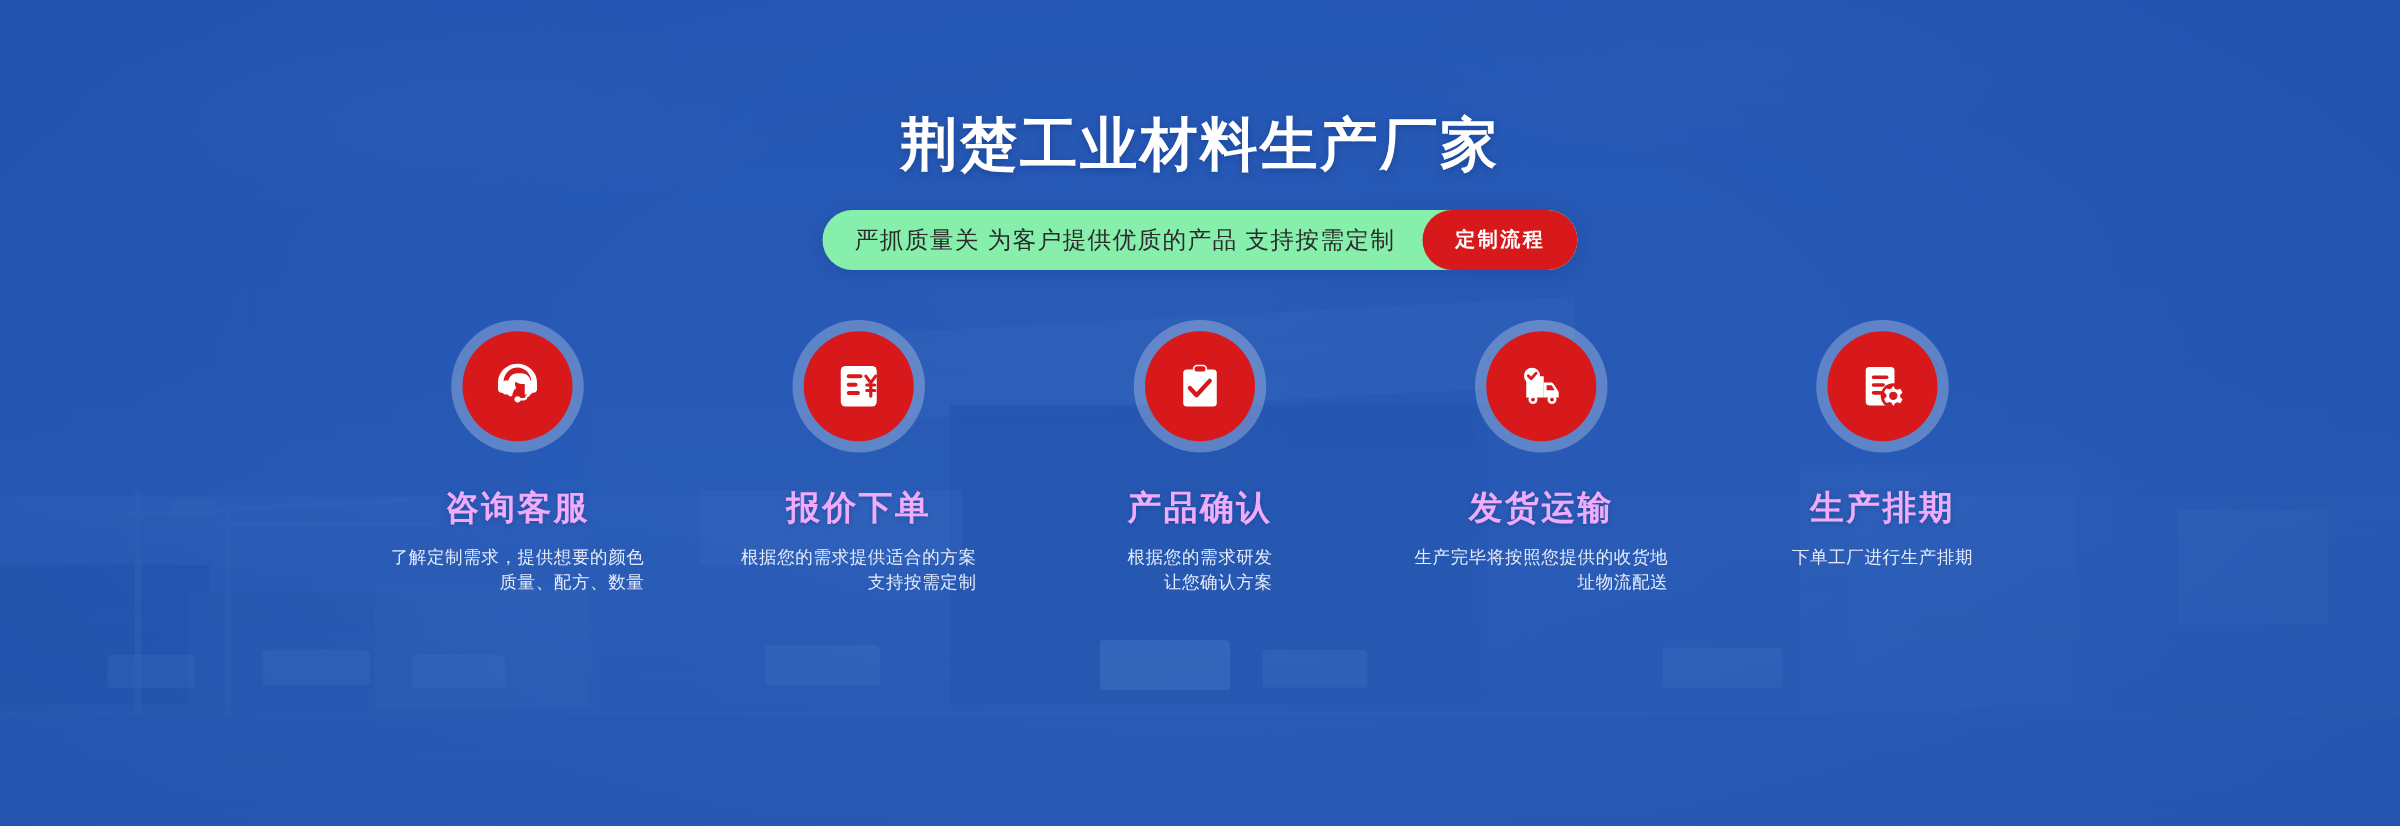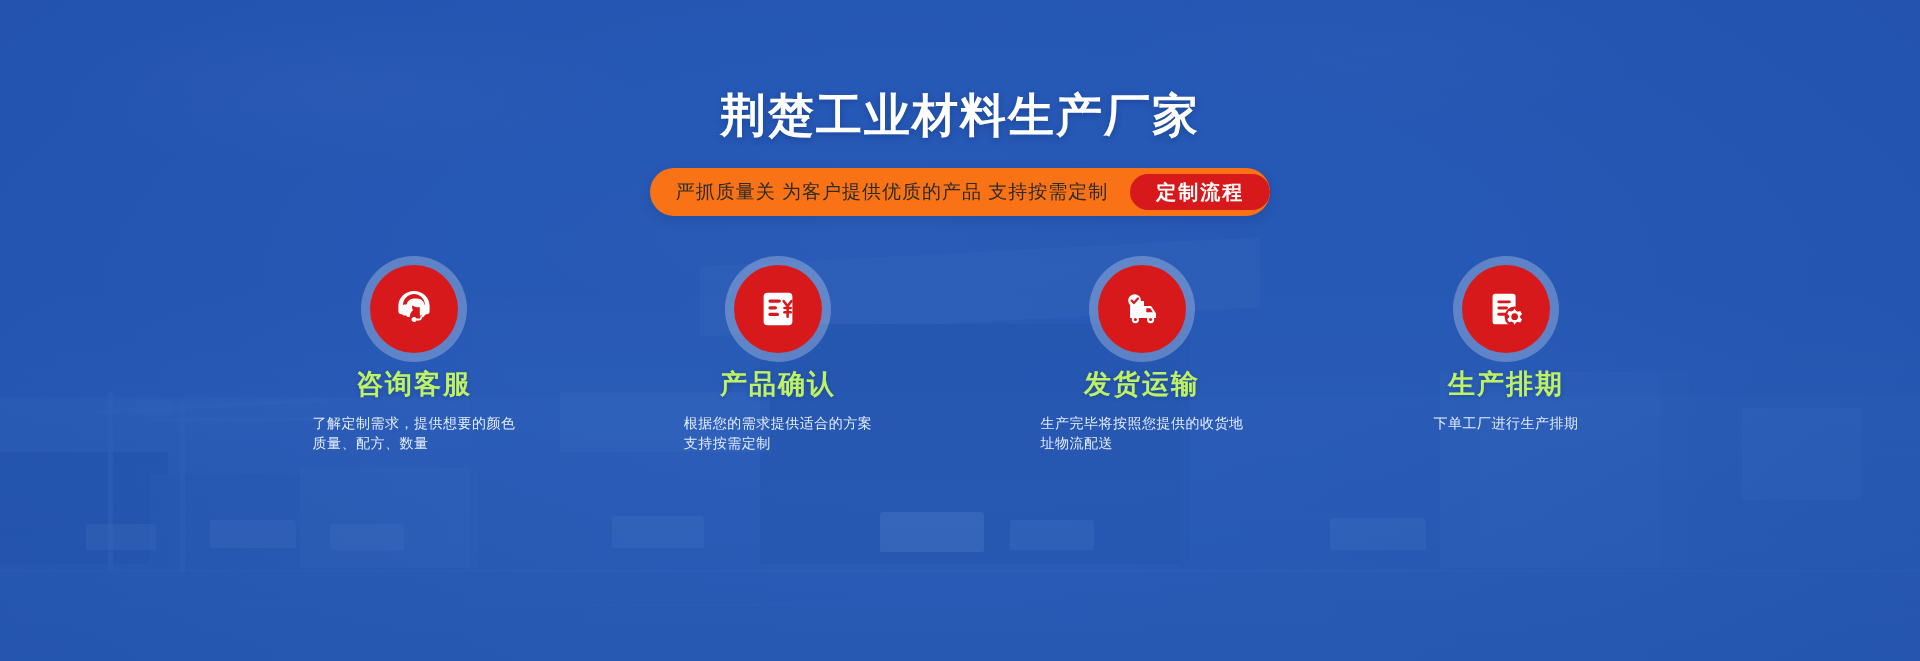--- a/index.html
+++ b/index.html
@@ -60,36 +60,36 @@
     font-weight:bold; color:#ffffff;
     letter-spacing:2px;
     text-shadow:0 2px 6px rgba(10,40,100,.35);
     white-space:nowrap;
   }
 
   
   .pill{
     margin-top:30px;
     height:48px;
-    background:#f97316;
+    background:#86efac;
     border-radius:26px;
     display:flex; align-items:center;
     padding-left:26px;
     box-shadow:0 3px 12px rgba(12,40,96,.18);
     overflow:hidden;
   }
   .pill-text{
     font-size:19px; color:#2b2b2b; letter-spacing:1px;
     white-space:nowrap; padding-right:22px;
   }
   .pill-cta{
-    height:36px;
+    height:48px;
     background:#d8191b;
     color:#ffffff;
-    font-size:20px; font-weight:bold; letter-spacing:2px;
+    font-size:16px; font-weight:bold; letter-spacing:2px;
     display:flex; align-items:center; justify-content:center;
     padding:0 26px;
     border-radius:26px;
     white-space:nowrap;
     cursor:pointer;
   }
 
   
   .steps{
     margin-top:40px;
@@ -111,30 +111,30 @@
   }
   .disc{
     width:88px; height:88px;
     border-radius:50%;
     background:#d8191b;
     display:flex; align-items:center; justify-content:center;
   }
   .disc svg{ display:block; }
 
   .step-title{
-    margin-top:9px;
-    font-size:27px; font-weight:bold; color:#bef264;
+    margin-top:31px;
+    font-size:27px; font-weight:bold; color:#f0abfc;
     letter-spacing:2px; line-height:1;
     text-shadow:0 1px 4px rgba(10,40,100,.3);
     white-space:nowrap;
   }
   .step-desc{
     margin-top:15px;
     font-size:14px; color:#e4ecfb;
-    line-height:20px; text-align:left;
+    line-height:20px; text-align:right;
     letter-spacing:.5px;
   }
 </style>
 </head>
 <body>
 
 <div class="banner">
 
   <div class="bg-photo">
     <div class="bg-sky"></div>
@@ -214,27 +214,44 @@
               <rect x="14" y="28" width="11" height="3.4" rx="1.7" fill="#d8191b"></rect>
               <g fill="#d8191b">
                 <rect x="29.4" y="21.6" width="9.2" height="2.6" rx="1.3"></rect>
                 <rect x="29.4" y="26.2" width="9.2" height="2.6" rx="1.3"></rect>
                 <rect x="32.7" y="22.5" width="2.7" height="11" rx="1.3"></rect>
                 <path d="M29.9 15.6l4.1 5.6 4.1-5.6" stroke="#d8191b" stroke-width="2.6" fill="none" stroke-linecap="round"></path>
               </g>
             </svg>
           </div>
         </div>
-        <div class="step-title">产品确认</div>
+        <div class="step-title">报价下单</div>
         <div class="step-desc">
           <div>根据您的需求提供适合的方案</div>
           <div>支持按需定制</div>
         </div>
       </div>
 
+      <div class="step">
+        <div class="ring">
+          <div class="disc">
+            <svg width="46" height="46" viewBox="0 0 48 48">
+              <rect x="10" y="10" width="28" height="31" rx="3" fill="#ffffff"></rect>
+              <rect x="18" y="6" width="12" height="7" rx="3.5" fill="#ffffff"></rect>
+              <rect x="19.4" y="7.4" width="9.2" height="4.2" rx="2.1" fill="#d8191b"></rect>
+              <path d="M15.5 25.5l5.6 6 11-12" stroke="#d8191b" stroke-width="3.6" fill="none" stroke-linecap="round" stroke-linejoin="round"></path>
+            </svg>
+          </div>
+        </div>
+        <div class="step-title">产品确认</div>
+        <div class="step-desc">
+          <div>根据您的需求研发</div>
+          <div>让您确认方案</div>
+        </div>
+      </div>
 
       <div class="step">
         <div class="ring">
           <div class="disc">
             <svg width="48" height="48" viewBox="0 0 48 48">
               <path d="M12 16h14v17H12z" fill="#ffffff"></path>
               <path d="M26 21h5.6c1 0 1.9.5 2.4 1.3L38 28.6V33H26V21z" fill="#ffffff"></path>
               <path d="M28.3 23.2h3.3c.5 0 1 .3 1.2.7l2 3.3h-6.5v-4z" fill="#d8191b"></path>
               <circle cx="17.4" cy="34.6" r="3.6" fill="#ffffff"></circle>
               <circle cx="17.4" cy="34.6" r="1.5" fill="#d8191b"></circle>

